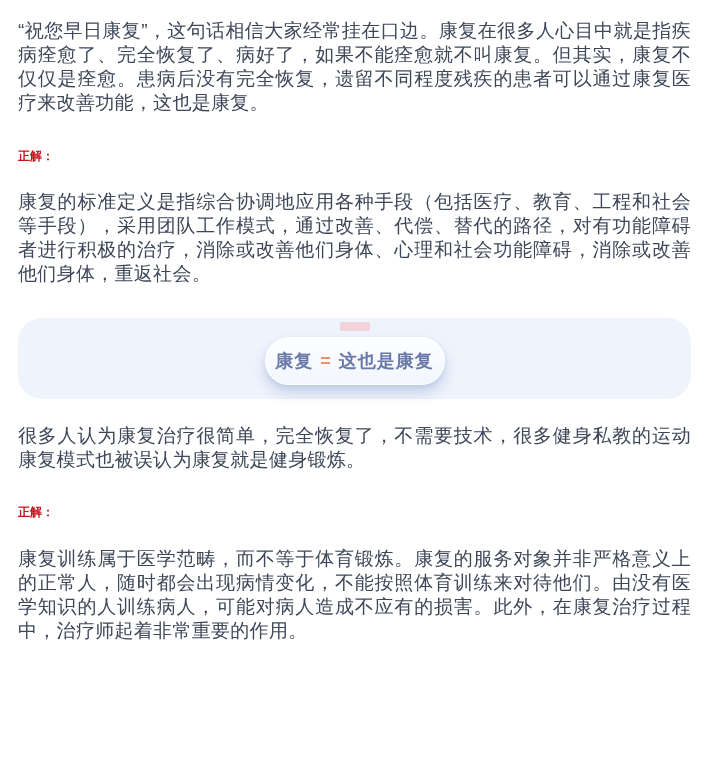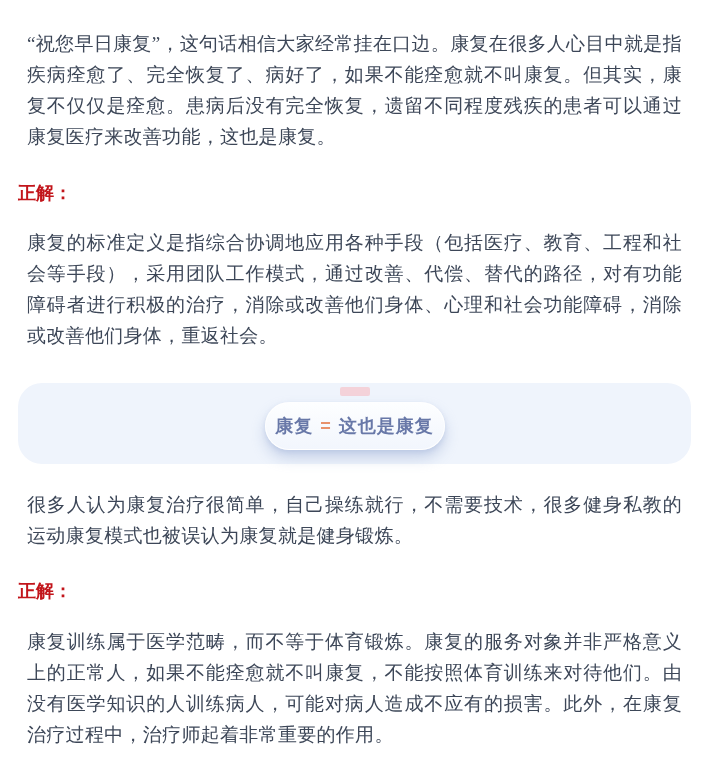--- a/index.html
+++ b/index.html
@@ -8,31 +8,30 @@
     width: 709px;
     height: 773px;
     background: #ffffff;
     font-family: "Liberation Sans", "DejaVu Sans", sans-serif;
     overflow: hidden;
   }
   .article {
     padding: 19px 18px 20px 18px;
   }
   .para {
-    margin: 9px;
+    margin: 0;
     font-size: 19px;
-    line-height: 31px;
+    line-height: 24px;
     color: #3D4758;
     text-align: justify;
     letter-spacing: 0.3px;
-    font-family: Liberation Serif, serif;
   }
   .heading-red {
     margin: 30px 0 23px 0;
-    font-size: 18px;
+    font-size: 12px;
     line-height: 22px;
     font-weight: bold;
     color: #C2151B;
   }
   .heading-red.second { margin-top: 29px; margin-bottom: 24px; }
   .myth-card {
     position: relative;
     margin: 32px 0 25px 0;
     width: 673px;
     height: 81px;
@@ -88,19 +87,19 @@
 
   <div class="myth-card">
     <div class="card-tab"></div>
     <div class="myth-pill">
       <span>康复</span>
       <span class="pill-equals">=</span>
       <span>这也是康复</span>
     </div>
   </div>
 
-  <p class="para">很多人认为康复治疗很简单，自己操练就行，不需要技术，很多健身私教的运动康复模式也被误认为康复就是健身锻炼。</p>
+  <p class="para">很多人认为康复治疗很简单，完全恢复了，不需要技术，很多健身私教的运动康复模式也被误认为康复就是健身锻炼。</p>
 
   <div class="heading-red second">正解：</div>
 
-  <p class="para">康复训练属于医学范畴，而不等于体育锻炼。康复的服务对象并非严格意义上的正常人，如果不能痊愈就不叫康复，不能按照体育训练来对待他们。由没有医学知识的人训练病人，可能对病人造成不应有的损害。此外，在康复治疗过程中，治疗师起着非常重要的作用。</p>
+  <p class="para">康复训练属于医学范畴，而不等于体育锻炼。康复的服务对象并非严格意义上的正常人，随时都会出现病情变化，不能按照体育训练来对待他们。由没有医学知识的人训练病人，可能对病人造成不应有的损害。此外，在康复治疗过程中，治疗师起着非常重要的作用。</p>
 
 </div>
 
 </body></html>

